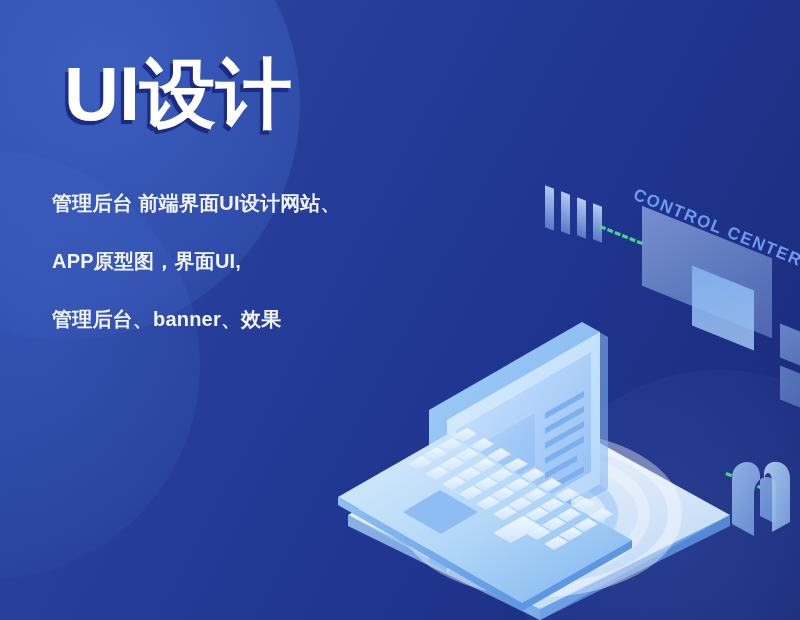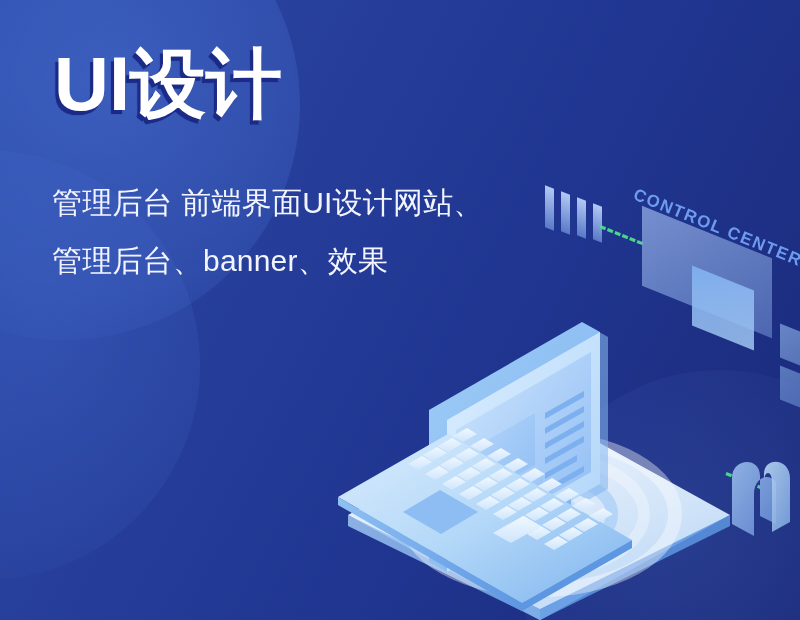--- a/index.html
+++ b/index.html
@@ -39,40 +39,40 @@
   }
 
   
   #headline-block {
     position: absolute;
     left: 52px;
     top: 44px;
     width: 560px;
   }
   #page-title {
-    margin: 2px;
+    margin: 12px;
     font-size: 76px;
     line-height: 1.0;
     font-weight: 700;
     color: #ffffff;
     letter-spacing: 0px;
     text-shadow: -3px 4px 0 #1b2a86, -3px 4px 1px #1b2a86;
     white-space: nowrap;
   }
   #subtitle-block {
     position: absolute;
     left: 52px;
     top: 174px;
     width: 620px;
   }
   .subtitle-line {
-    font-size: 30px;
+    font-size: 20px;
     line-height: 58px;
     color: #f2f5ff;
-    font-weight: 400;
+    font-weight: 700;
     white-space: nowrap;
     letter-spacing: 0.2px;
   }
 
   
   #deco-bars {
     position: absolute;
     left: 545px;
     top: 185px;
     width: 110px;
@@ -168,20 +168,21 @@
   <div class="glow-circle" id="glow-primary"></div>
   <div class="glow-circle" id="glow-secondary"></div>
   <div class="glow-circle" id="glow-corner"></div>
 
   <div id="headline-block">
     <h1 id="page-title">UI设计</h1>
   </div>
 
   <div id="subtitle-block">
     <div class="subtitle-line">管理后台 前端界面UI设计网站、</div>
+    <div class="subtitle-line">APP原型图，界面UI,</div>
     <div class="subtitle-line">管理后台、banner、效果</div>
   </div>
 
   <div id="deco-bars">
     <div class="bar" style="left:0px;  top:2px;  height:42px;"></div>
     <div class="bar" style="left:16px; top:8px;  height:40px;"></div>
     <div class="bar" style="left:32px; top:14px; height:38px;"></div>
     <div class="bar" style="left:48px; top:20px; height:36px;"></div>
   </div>
 

